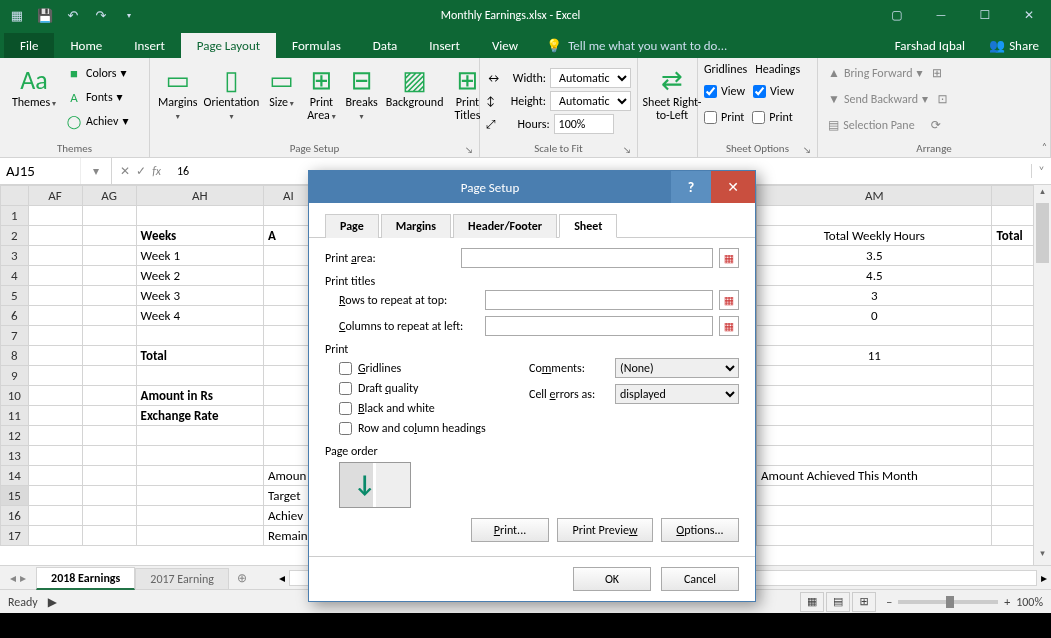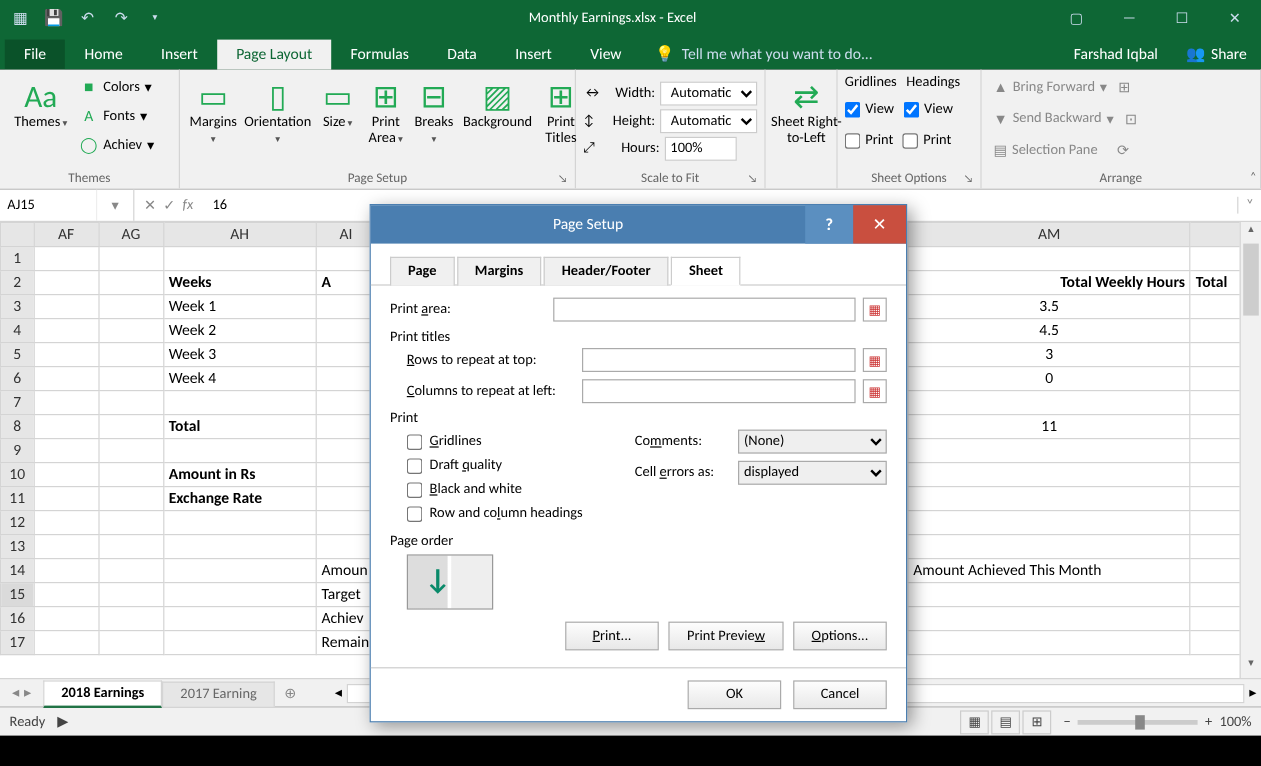--- a/index.html
+++ b/index.html
@@ -46,21 +46,21 @@
 .chk { display:flex; align-items:center; gap:4px; height:22px; }
 .chk input { margin:0; }
 
 .arrangebtn { display:flex; align-items:center; gap:4px; height:22px; padding:0 4px; color:#888; }
 
 .collapse { position:absolute; right:4px; bottom:4px; font-size:10px; color:#666; cursor:pointer; }
 
 
 .formulabar { height:27px; border-bottom:1px solid #d4d4d4; display:flex; align-items:center; background:#fff; font-size:12px; }
 .namebox { width:112px; height:100%; border-right:1px solid #d4d4d4; display:flex; align-items:center; }
-.namebox input { border:none; width:80px; padding:0 6px; font-size:12px; }
+.namebox input { border:none; width:80px; padding:0 6px; font-size:15px; }
 .namebox .dd { flex:1; text-align:center; color:#888; border-left:1px solid #eee; height:100%; display:flex; align-items:center; justify-content:center; }
 .fxbtns { display:flex; gap:6px; padding:0 8px; color:#888; }
 .fxinput { flex:1; padding:0 8px; }
 .fxexpand { width:20px; text-align:center; color:#888; border-left:1px solid #d4d4d4; }
 
 
 .sheetwrap { position:relative; height:380px; background:#fff; overflow:hidden; }
 table.sheet { border-collapse:collapse; font-size:13px; width:100%; }
 table.sheet th, table.sheet td { border:1px solid #d4d4d4; height:20px; padding:0 4px; white-space:nowrap; }
 table.sheet th { background:#e6e6e6; font-weight:normal; color:#333; }
@@ -341,21 +341,21 @@
           <td style="font-weight:normal"></td>
         </tr>
         <tr>
           <th class="rowh ">2</th>
           <td></td>
           <td></td>
           <td style="font-weight:bold">Weeks</td>
           <td style="font-weight:bold">A</td>
           <td></td>
           <td style="position:relative"></td>
-          <td style="text-align:right;font-weight:bold">Total Weekly Hours</td>
+          <td style="text-align:center;font-weight:normal">Total Weekly Hours</td>
           <td style="font-weight:bold">Total</td>
         </tr>
         <tr>
           <th class="rowh ">3</th>
           <td></td>
           <td></td>
           <td style="font-weight:normal">Week 1</td>
           <td style="font-weight:normal"></td>
           <td></td>
           <td style="position:relative"></td>

